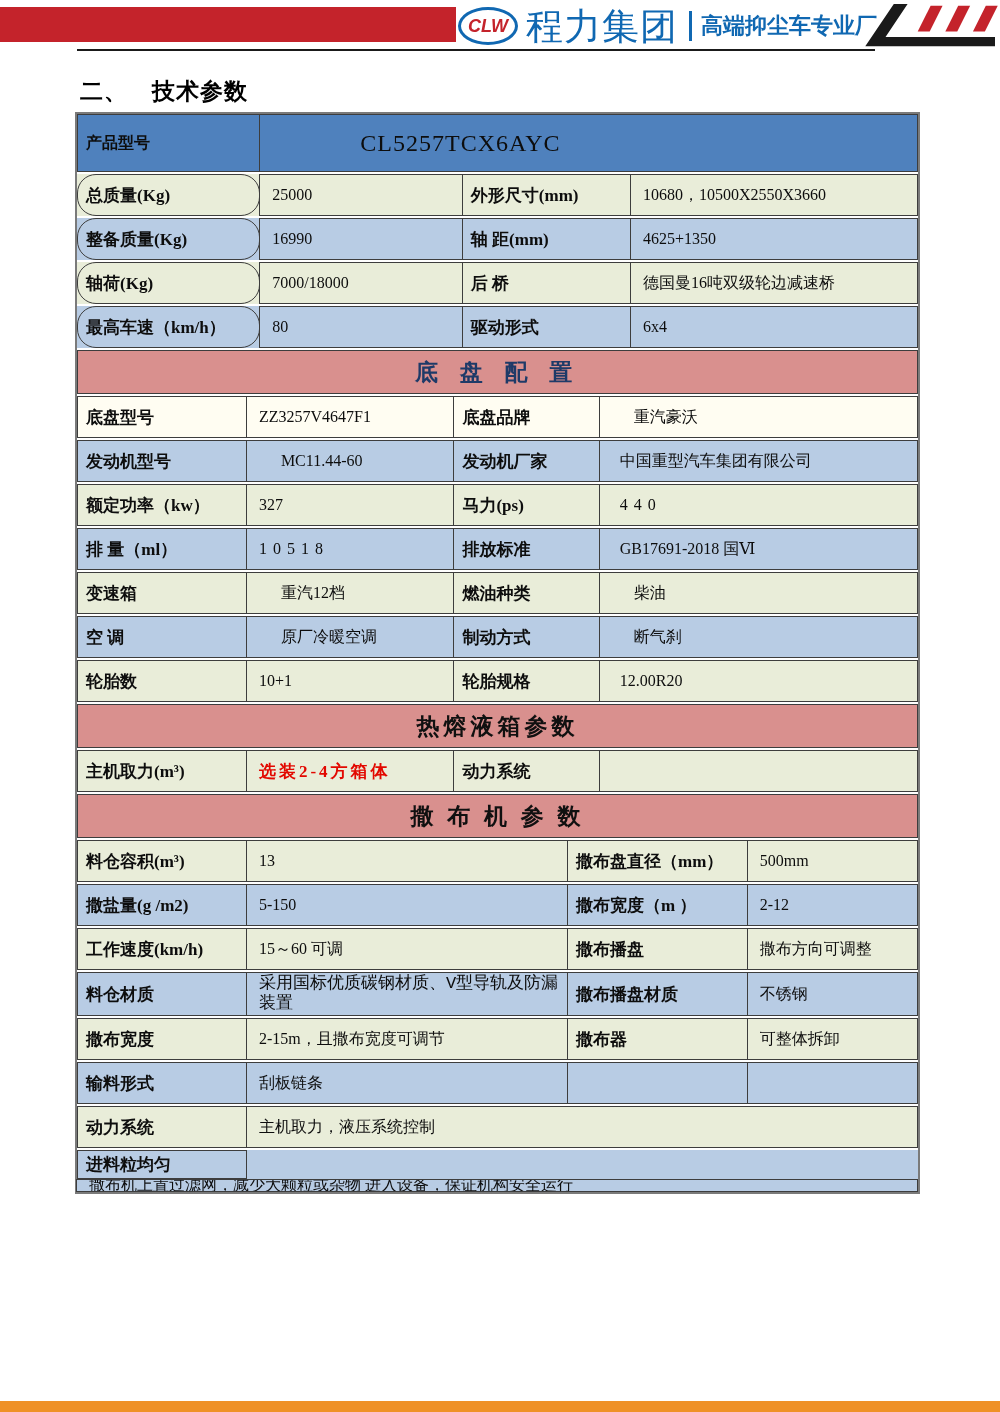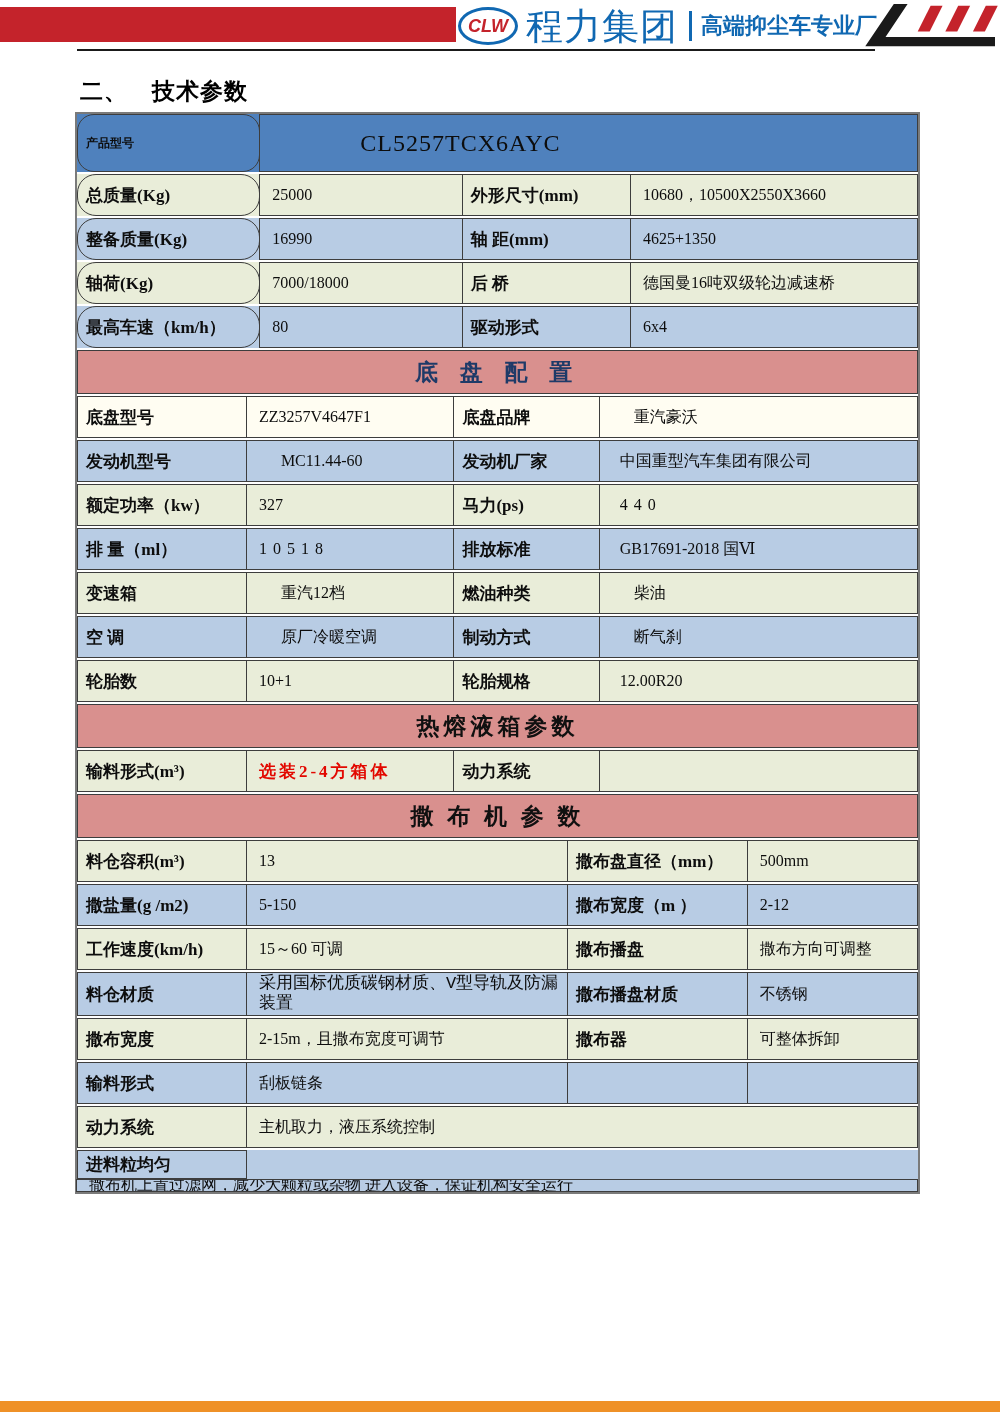--- a/index.html
+++ b/index.html
@@ -61,21 +61,21 @@
   .bg-pink{background:#d9908e;}
   
   .cA1{width:21.8%;border-radius:19px;} .cA2{width:24.2%;} .cA3{width:20.1%;} .cA4{flex:1;}
   
   .cB1{width:20.2%;} .cB2{width:24.8%;} .cB3{width:17.4%;} .cB4{flex:1;padding-left:20px;}
   
   .cC1{width:20.2%;} .cC2{width:38.3%;} .cC3{width:21.5%;} .cC4{flex:1;}
   
   .cF1{width:20.2%;} .cF2{flex:1;}
   
-  .model-lab{width:21.8%;font-size:12px;border-radius:17px;}
+  .model-lab{width:21.8%;font-size:16px;}
   .model-val{flex:1;font-size:24px;padding-left:100px;letter-spacing:1px;}
   
   .sec-cell{
     flex:1;justify-content:center;font-weight:bold;font-size:23px;color:#101010;
     letter-spacing:4px;
   }
   .sec-cell.navy{color:#1e3a68;letter-spacing:8px;}
   
   .sp{letter-spacing:6px;}
   .ind{padding-left:34px;}
@@ -183,21 +183,21 @@
     <div class="cell val cB2">10+1</div>
     <div class="cell lab cB3">轮胎规格</div>
     <div class="cell val cB4">12.00R20</div>
   </div>
 
   <div class="t-row h-sec bg-pink">
     <div class="cell sec-cell">热熔液箱参数</div>
   </div>
 
   <div class="t-row h-row bg-cream">
-    <div class="cell lab cB1">输料形式(m³)</div>
+    <div class="cell lab cB1">主机取力(m³)</div>
     <div class="cell val cB2 red">选装2-4方箱体</div>
     <div class="cell lab cB3">动力系统</div>
     <div class="cell val cB4"></div>
   </div>
 
   <div class="t-row h-sec bg-pink">
     <div class="cell sec-cell">撒 布 机 参 数</div>
   </div>
 
   <div class="t-row h-row bg-cream">

